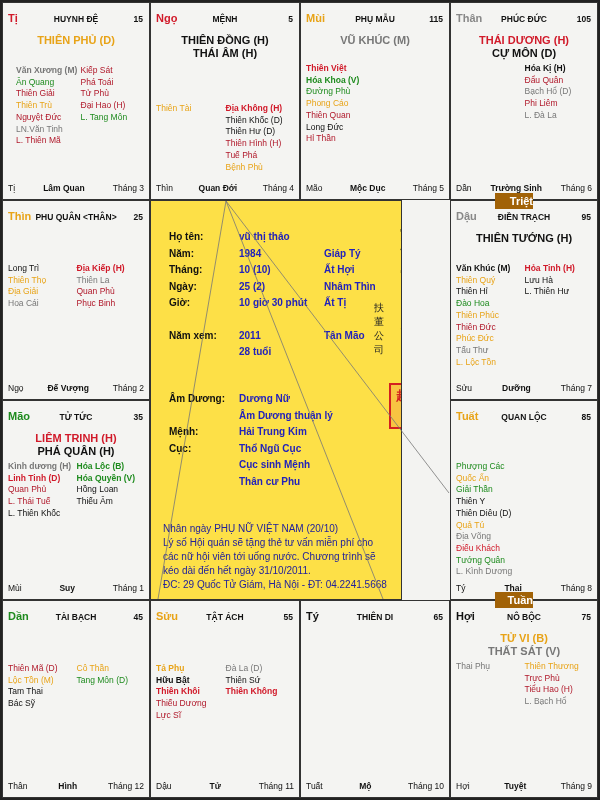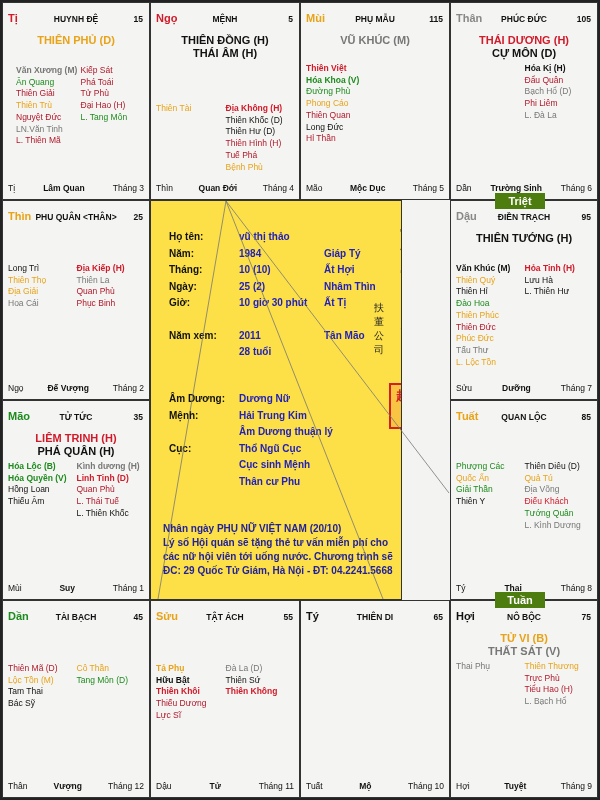--- a/index.html
+++ b/index.html
@@ -20,25 +20,25 @@
   .c-green { color: #1e8b1e; }
   .c-yellow { color: #e8a317; }
   .c-gray { color: #777; }
   .c-black { color: #111; }
   .b { font-weight: bold; }
   .center { position: absolute; left: 150px; top: 200px; width: 252px; height: 400px; border: 1px solid #333; background: #fde047; overflow: hidden; }
   .info { position: absolute; left: 18px; font-size: 10px; line-height: 16.5px; font-weight: bold; }
   .info .lbl { color: #111; display: inline-block; width: 70px; }
   .info .val { color: #2222bb; display: inline-block; width: 85px; }
   .info .can { color: #2222bb; }
-  .notice { position: absolute; left: 12px; top: 321px; width: 285px; color: #22229a; font-weight: bold; font-size: 10px; line-height: 14px; }
+  .notice { position: absolute; left: 12px; top: 321px; width: 285px; color: #22229a; font-weight: normal; font-size: 10px; line-height: 14px; }
   .calligraphy { position: absolute; left: 245px; top: 22px; font-family: "DejaVu Serif", serif; font-size: 30px; line-height: 37px; font-weight: bold; color: #111; width: 40px; text-align: center; }
   .small-chars { position: absolute; left: 223px; top: 100px; font-size: 10px; line-height: 14px; font-family: "DejaVu Serif", serif; width: 12px; color: #222; }
   .seal { position: absolute; left: 238px; top: 182px; width: 40px; height: 46px; border: 2px solid #d42020; color: #d42020; background: rgba(220,40,40,0.15); font-size: 13px; font-family: "DejaVu Serif", serif; text-align: center; line-height: 21px; font-weight: bold; }
-  .tag { position: absolute; background: #4d7c0f; color: #fff; font-weight: bold; font-size: 11px; text-align: center; width: 50px; height: 16px; line-height: 16px; z-index: 5; }
+  .tag { position: absolute; background: #a16207; color: #fff; font-weight: bold; font-size: 11px; text-align: right; width: 38px; height: 16px; line-height: 16px; z-index: 5; }
   svg.lines { position: absolute; left: 0; top: 0; width: 600px; height: 800px; pointer-events: none; z-index: 3; }
 </style>
 </head>
 <body>
 
 <div class="chart"></div>
 
 <div id="cells">
     <div class="cell" style="left: 2px; top: 2px; width: 148px; height: 198px;">
     <div class="palace">HUYNH ĐỆ</div>
@@ -206,44 +206,44 @@
     <div class="cell" style="left: 2px; top: 400px; width: 148px; height: 200px;">
     <div class="palace">TỬ TỨC</div>
     <div class="branch" style="color:#1e8b1e">Mão</div>
     <div class="num">35</div>
     <div class="main">
         <div style="color:#d11a2a">LIÊM TRINH (H)</div>
         <div style="color:#111">PHÁ QUÂN (H)</div>
       </div>
     <div class="cols" style="top:60px; ">
       <div class="col">
-          <div class="c-green b">Hóa Lộc (B)</div>
-          <div class="c-green b">Hóa Quyền (V)</div>
-          <div class="c-black">Hồng Loan</div>
-          <div class="c-black">Thiếu Âm</div>
-        </div>
-      <div class="col">
           <div class="c-gray b">Kình dương (H)</div>
           <div class="c-red b">Linh Tinh (D)</div>
           <div class="c-dred">Quan Phủ</div>
           <div class="c-dred">L. Thái Tuế</div>
           <div class="c-black">L. Thiên Khốc</div>
         </div>
+      <div class="col">
+          <div class="c-green b">Hóa Lộc (B)</div>
+          <div class="c-green b">Hóa Quyền (V)</div>
+          <div class="c-black">Hồng Loan</div>
+          <div class="c-black">Thiếu Âm</div>
+        </div>
     </div>
     <div class="foot">
       <span>Mùi</span>
       <span class="mid">Suy</span>
       <span>Tháng 1</span>
     </div>
     </div>
     <div class="cell" style="left: 450px; top: 400px; width: 148px; height: 200px;">
     <div class="palace">QUAN LỘC</div>
     <div class="branch" style="color:#e8a317">Tuất</div>
     <div class="num">85</div>
-    <div class="cols" style="top:60px; ">
+    <div class="cols" style="top:60px;flex-direction:column; ">
       <div class="col">
           <div class="c-green">Phượng Các</div>
           <div class="c-yellow">Quốc Ấn</div>
           <div class="c-green">Giải Thần</div>
           <div class="c-black">Thiên Y</div>
         </div>
       <div class="col">
           <div class="c-black">Thiên Diêu (D)</div>
           <div class="c-yellow">Quả Tú</div>
           <div class="c-gray">Địa Võng</div>
@@ -270,21 +270,21 @@
           <div class="c-black">Tam Thai</div>
           <div class="c-black">Bác Sỹ</div>
         </div>
       <div class="col">
           <div class="c-yellow">Cô Thần</div>
           <div class="c-green">Tang Môn (D)</div>
         </div>
     </div>
     <div class="foot">
       <span>Thân</span>
-      <span class="mid">Vượng</span>
+      <span class="mid">Hình</span>
       <span>Tháng 12</span>
     </div>
     </div>
     <div class="cell" style="left: 150px; top: 600px; width: 150px; height: 198px;">
     <div class="palace">TẬT ÁCH</div>
     <div class="branch" style="color:#e8a317">Sửu</div>
     <div class="num">55</div>
     <div class="main"></div>
     <div class="cols" style="top:62px; top:62px">
       <div class="col">
@@ -350,22 +350,22 @@
     <div><span class="lbl">Năm:</span><span class="val">1984</span><span class="can">Giáp Tý</span></div>
     <div><span class="lbl">Tháng:</span><span class="val">10  (10)</span><span class="can">Ất Hợi</span></div>
     <div><span class="lbl">Ngày:</span><span class="val">25  (2)</span><span class="can">Nhâm Thìn</span></div>
     <div><span class="lbl">Giờ:</span><span class="val">10 giờ 30 phút</span><span class="can">Ất Tị</span></div>
     <div style="height:16px"></div>
     <div><span class="lbl">Năm xem:</span><span class="val">2011</span><span class="can">Tân Mão</span></div>
     <div><span class="lbl"></span><span class="val">28 tuổi</span></div>
   </div>
   <div class="info" style="top:190px">
     <div><span class="lbl">Âm Dương:</span><span class="val" style="width:160px">Dương Nữ</span></div>
+    <div><span class="lbl"></span><span class="val" style="width:160px">Âm Dương thuận lý</span></div>
     <div><span class="lbl">Mệnh:</span><span class="val" style="width:160px">Hải Trung Kim</span></div>
-    <div><span class="lbl"></span><span class="val" style="width:160px">Âm Dương thuận lý</span></div>
     <div><span class="lbl">Cục:</span><span class="val" style="width:160px">Thổ Ngũ Cục</span></div>
     <div><span class="lbl"></span><span class="val" style="width:160px">Cục sinh Mệnh</span></div>
     <div><span class="lbl"></span><span class="val" style="width:160px">Thân cư Phu</span></div>
   </div>
   <div class="calligraphy">
     <div>理</div>
     <div>數</div>
     <div>越</div>
     <div>南</div>
   </div>
@@ -373,20 +373,21 @@
     <div>扶</div>
     <div>董</div>
     <div>公</div>
     <div>司</div>
   </div>
   <div class="seal">越書南</div>
   <div class="notice">
     <div>Nhân ngày PHỤ NỮ VIỆT NAM (20/10)</div>
     <div>Lý số Hội quán sẽ tặng thẻ tư vấn miễn phí cho</div>
     <div>các nữ hội viên tới uống nước. Chương trình sẽ</div>
+    <div>kéo dài đến hết ngày 31/10/2011.</div>
     <div>ĐC: 29 Quốc Tử Giám, Hà Nội - ĐT: 04.2241.5668</div>
   </div>
 </div>
 
 <svg class="lines" viewBox="0 0 600 800">
   <line x1="226" y1="201" x2="158" y2="599" stroke="#777" stroke-width="0.8"></line>
   <line x1="226" y1="201" x2="383" y2="599" stroke="#777" stroke-width="0.8"></line>
   <line x1="226" y1="201" x2="449" y2="493" stroke="#777" stroke-width="0.8"></line>
 </svg>
 

